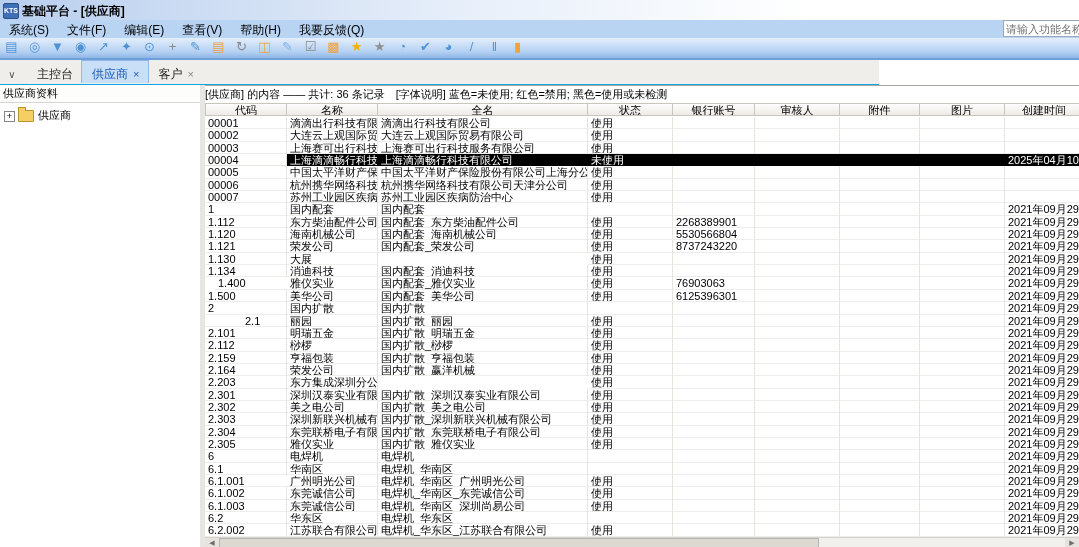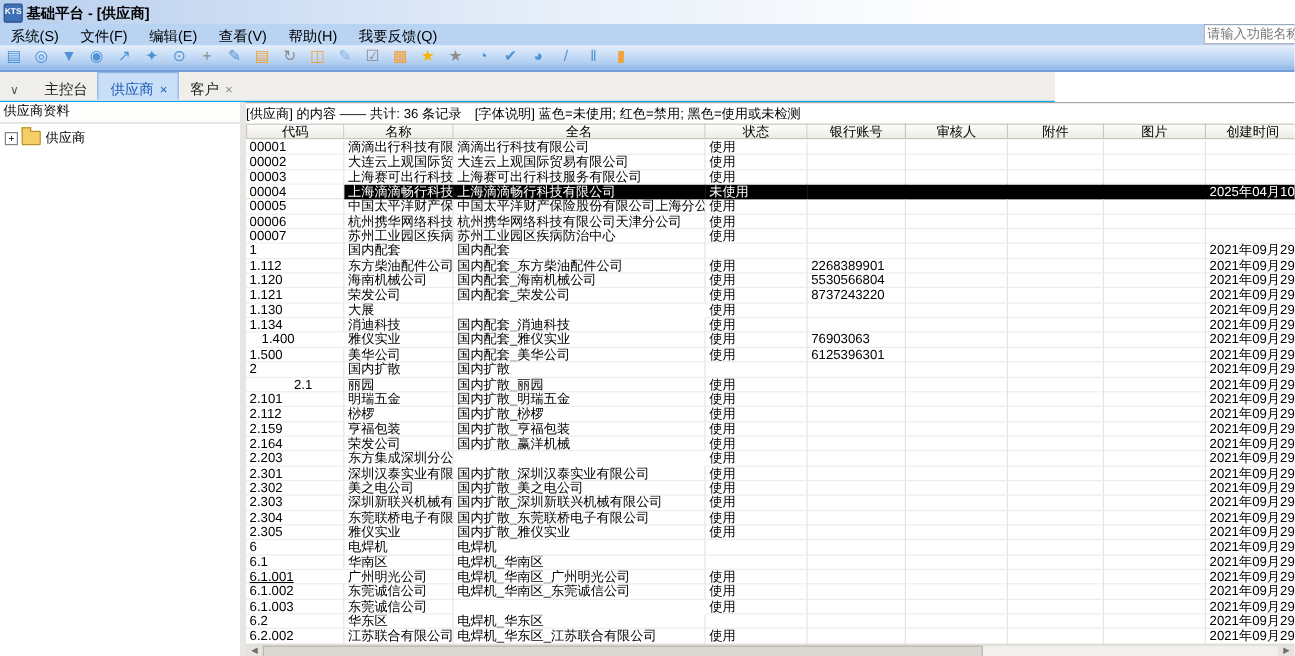--- a/index.html
+++ b/index.html
@@ -439,20 +439,21 @@
         <div class="cell c3" style="left: 383px; width: 85px;">使用</div>
         <div class="cell c4" style="left: 468px; width: 82px;"></div>
         <div class="cell c5" style="left: 550px; width: 85px;"></div>
         <div class="cell c6" style="left: 635px; width: 80px;"></div>
         <div class="cell c7" style="left: 715px; width: 85px;"></div>
         <div class="cell c8" style="left: 800px; width: 79px;">2021年09月29日 0</div>
       </div>
       <div class="row">
         <div class="cell c0" style="left: 0px; width: 82px;">6.1.003</div>
         <div class="cell c1" style="left: 82px; width: 91px;">东莞诚信公司</div>
+        <div class="cell c2" style="left: 173px; width: 210px;">电焊机_华南区_深圳尚易公司</div>
         <div class="cell c3" style="left: 383px; width: 85px;">使用</div>
         <div class="cell c4" style="left: 468px; width: 82px;"></div>
         <div class="cell c5" style="left: 550px; width: 85px;"></div>
         <div class="cell c6" style="left: 635px; width: 80px;"></div>
         <div class="cell c7" style="left: 715px; width: 85px;"></div>
         <div class="cell c8" style="left: 800px; width: 79px;">2021年09月29日 0</div>
       </div>
       <div class="row">
         <div class="cell c0" style="left: 0px; width: 82px;">6.2</div>
         <div class="cell c1" style="left: 82px; width: 91px;">华东区</div>

